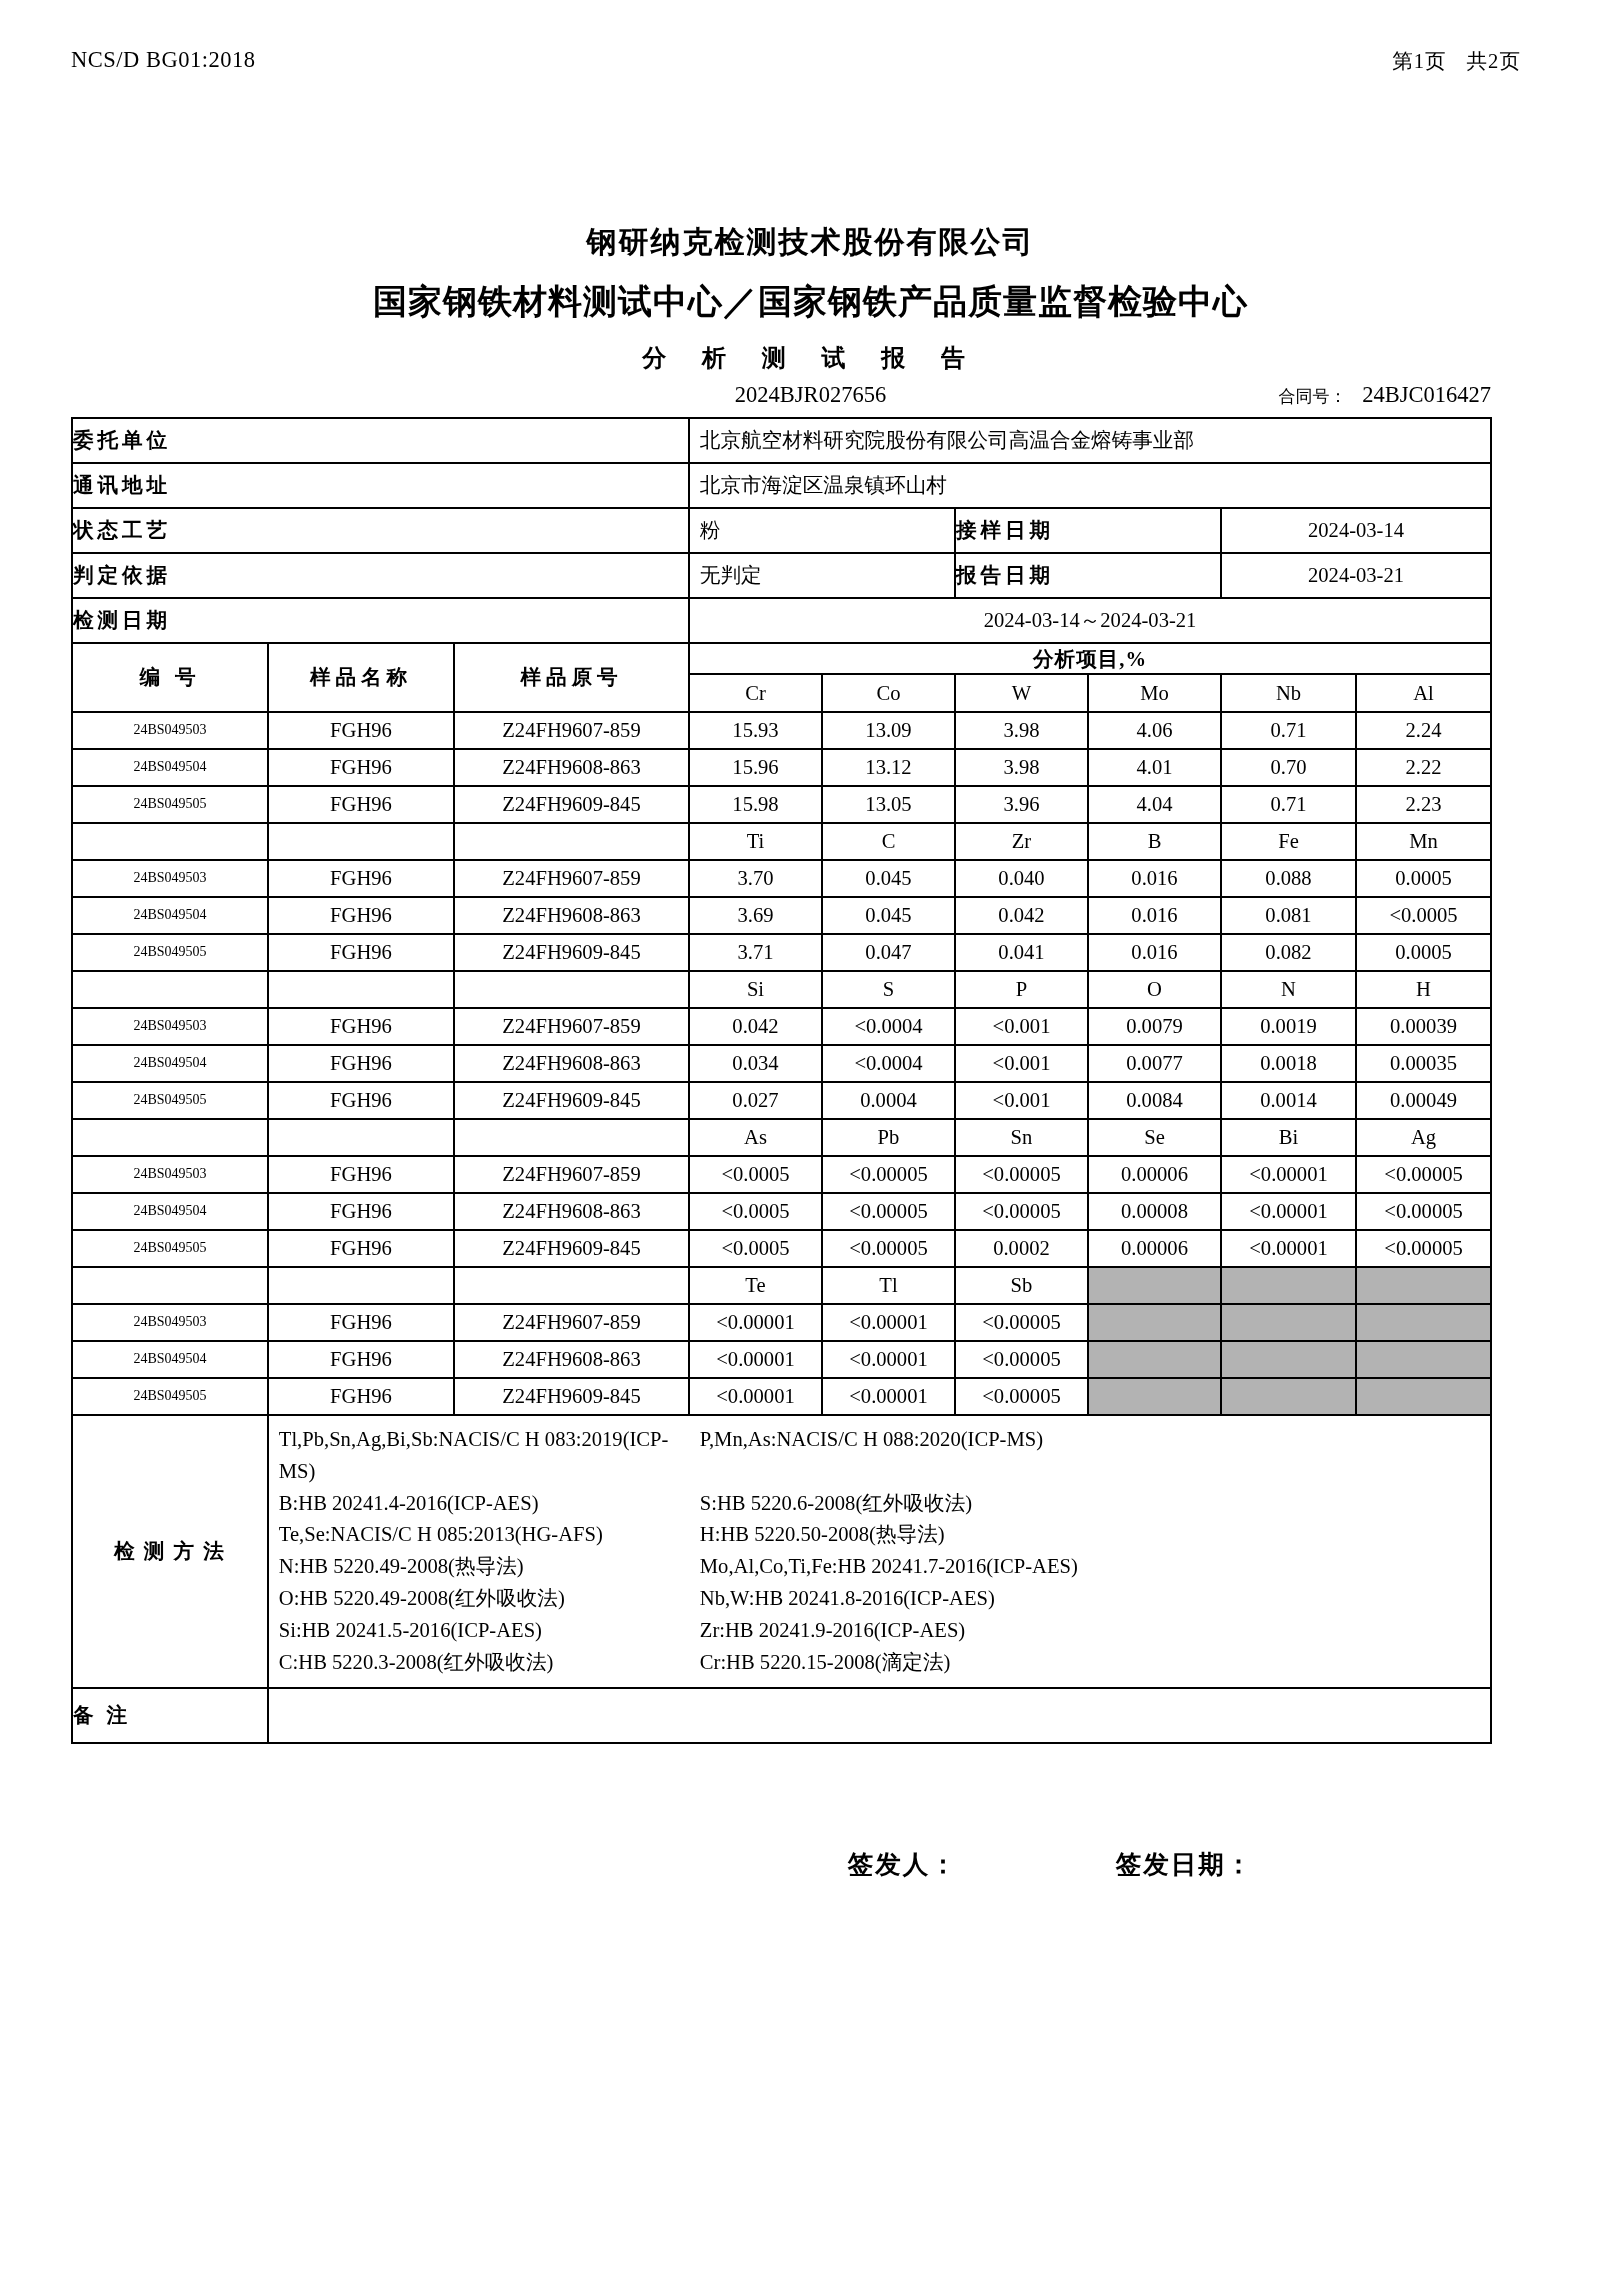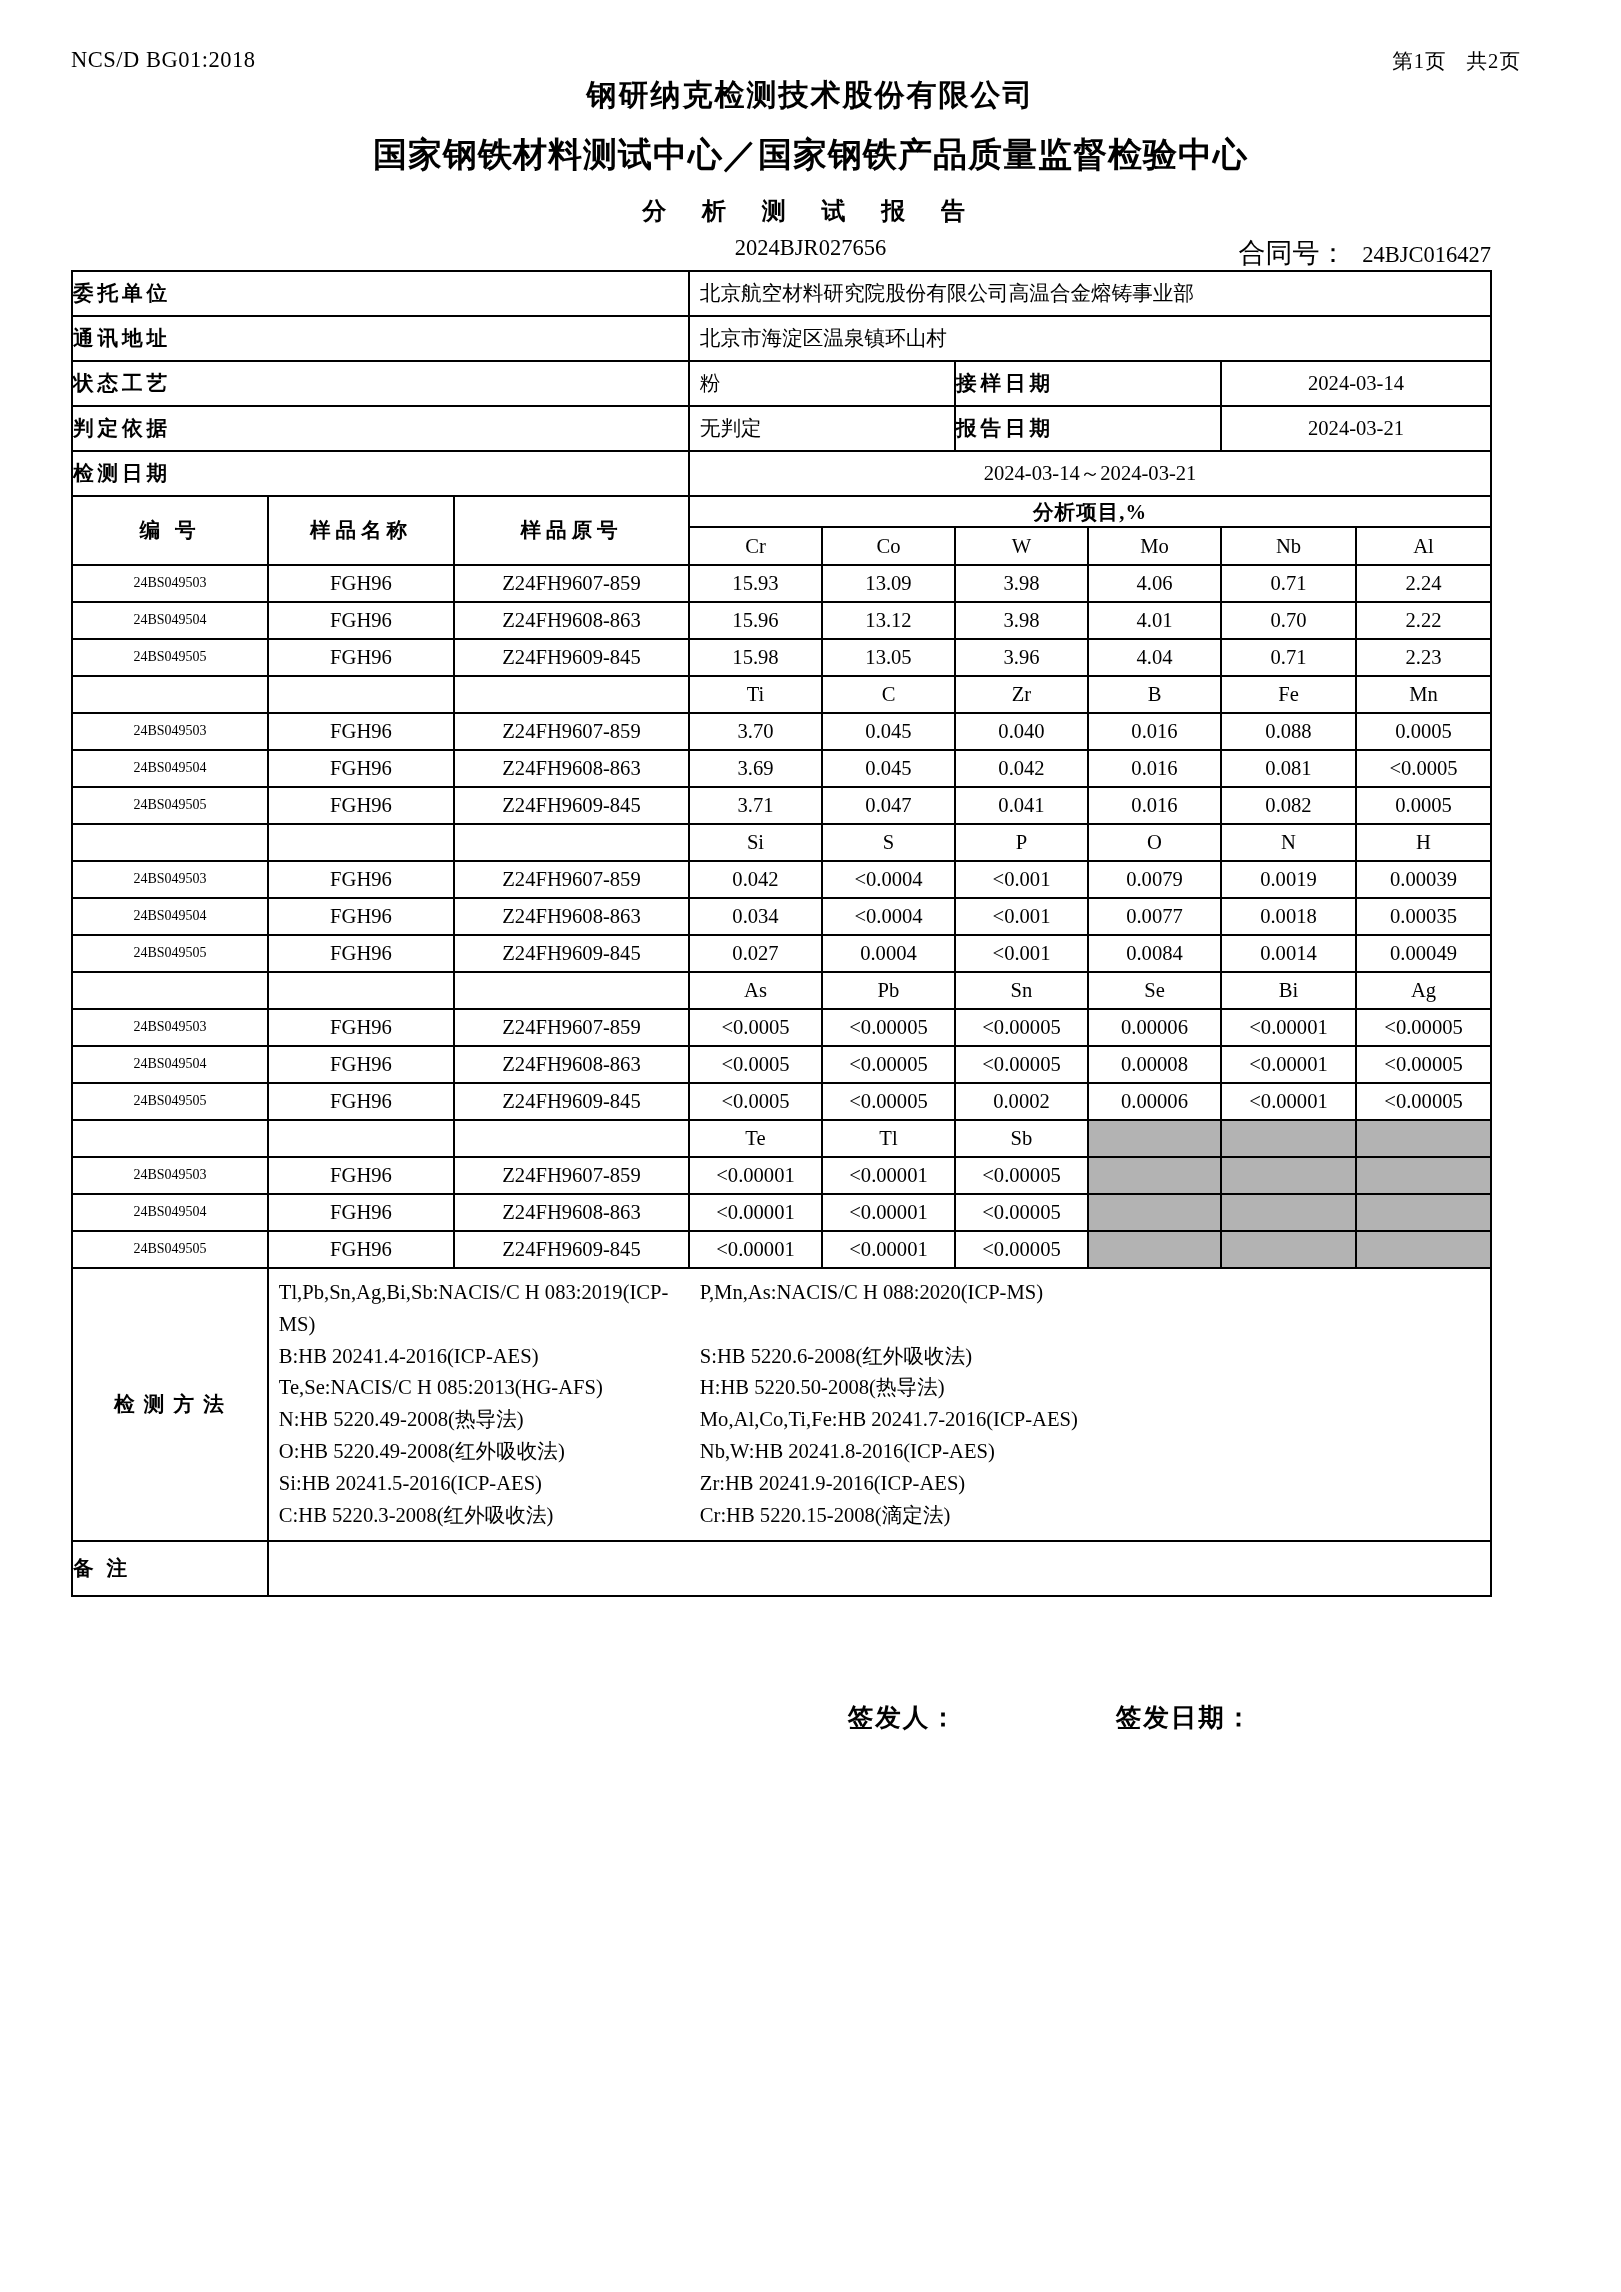--- a/index.html
+++ b/index.html
@@ -31,20 +31,21 @@
   .header-left { letter-spacing: 0.5px; }
   .header-right {
     font-size: 20.6px;
     letter-spacing: 1px;
     padding-right: 29px;
   }
   .header-right span { margin-left: 13.7px; }
 
   .title-block {
     text-align: center;
+    margin-top: 147px;
   }
   .company-name {
     font-family: "DejaVu Sans", sans-serif;
     font-weight: bold;
     font-size: 30px;
     letter-spacing: 2px;
   }
   .center-name {
     font-family: "DejaVu Serif", serif;
     font-weight: bold;
@@ -73,21 +74,21 @@
   }
   .idline .contract {
     position: absolute;
     right: 59px;
     top: 0;
     white-space: nowrap;
     font-family: "Liberation Serif", serif;
   }
   .idline .contract .c-label {
     font-family: Liberation Serif, serif;
-    font-size: 27px;
+    font-size: 17px;
   }
   .idline .contract .c-val { margin-left: 15.7px; }
 
   table.main {
     border-collapse: collapse;
     width: 1421px;
     margin-top: 5.9px;
     table-layout: fixed;
   }
   table.main td {

